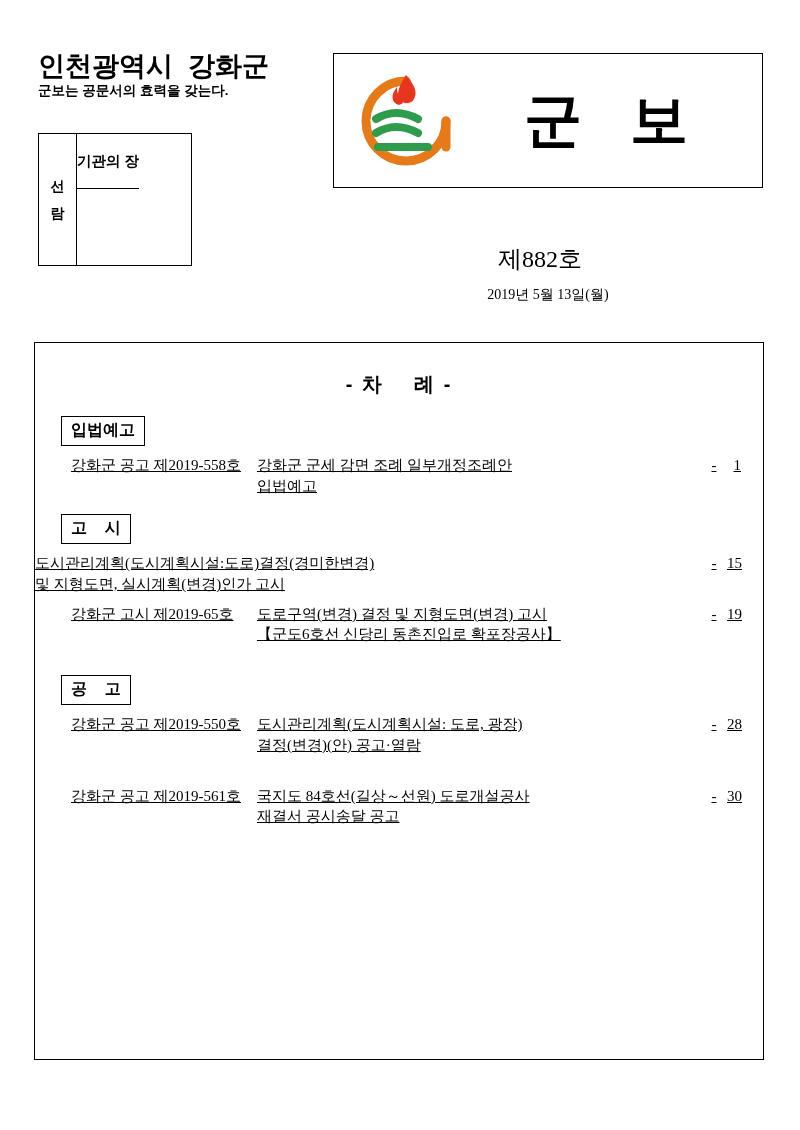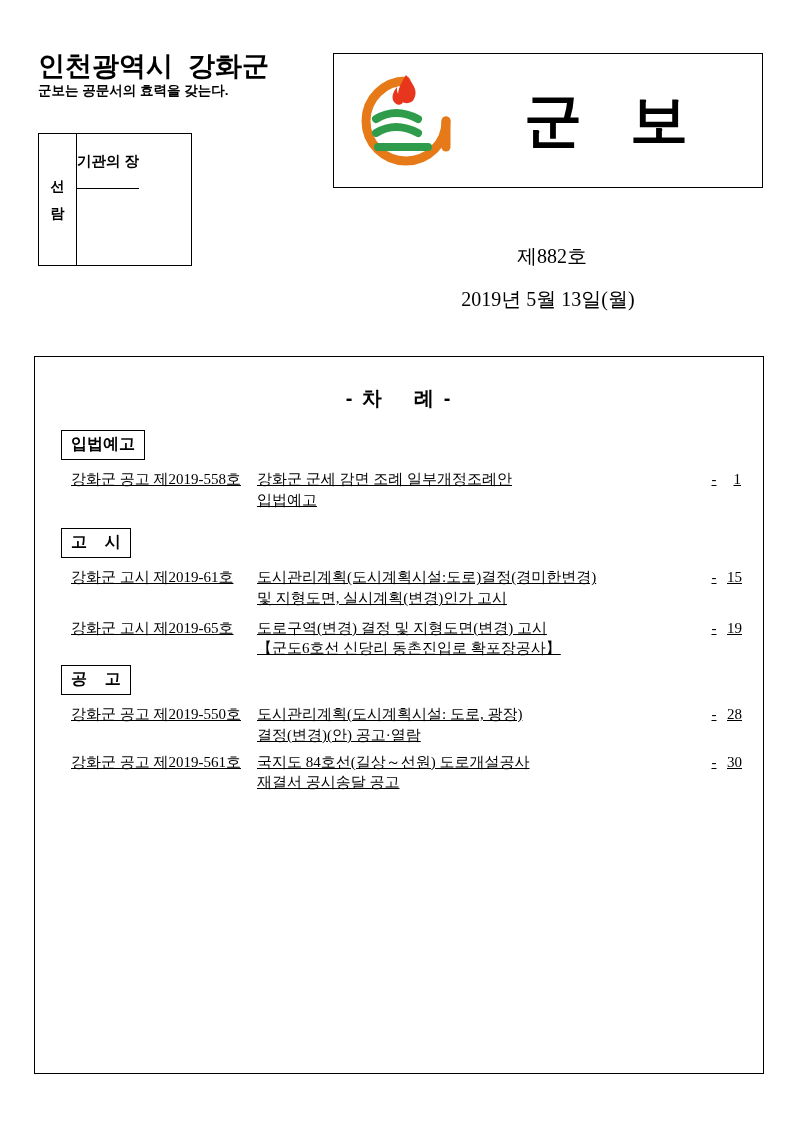--- a/index.html
+++ b/index.html
@@ -107,43 +107,43 @@
     font-weight: bold;
     font-size: 58px;
     letter-spacing: 48px;
     padding-left: 46px;
     padding-right: 4px;
     box-sizing: border-box;
   }
 
   .issue-no {
     position: absolute;
-    left: 337px;
+    left: 325px;
     top: 243px;
     width: 430px;
     text-align: center;
-    font-size: 20px;
+    font-size: 24px;
     font-family: "Liberation Serif", serif;
   }
   .issue-date {
     position: absolute;
     left: 333px;
     top: 286px;
     width: 430px;
     text-align: center;
-    font-size: 20px;
+    font-size: 14px;
     font-family: "Liberation Serif", serif;
     white-space: pre;
   }
 
   
   .toc-frame {
     position: absolute;
     left: 34px;
-    top: 356px;
+    top: 342px;
     width: 730px;
     height: 718px;
     border: 1px solid #000;
     box-sizing: border-box;
   }
   .toc-heading {
     text-align: center;
     font-size: 20px;
     font-family: "Liberation Sans", sans-serif;
     font-weight: bold;
@@ -191,21 +191,21 @@
     flex: none;
     text-align: center;
   }
   .entry-page {
     width: 36px;
     flex: none;
     text-align: right;
     padding-right: 22px;
     box-sizing: border-box;
   }
-  .gap-top { margin-top: 6px; }
+  .gap-top { margin-top: 30px; }
 </style>
 </head>
 <body>
 
 <div class="masthead">
   <div class="city-title">인천광역시  강화군</div>
   <div class="city-sub">군보는 공문서의 효력을 갖는다.</div>
 </div>
 
 <div class="approval-box">
@@ -250,21 +250,20 @@
       <div class="entry-title">강화군 군세 감면 조례 일부개정조례안
 입법예고</div>
       <div class="entry-dash">-</div>
       <div class="entry-page">1</div>
     </div>
   </div>
 
   <div class="section">
     <div class="section-label">고    시</div>
     <div class="entry">
-      <div class="entry-source">강화군 고시 제2019-61호</div>
       <div class="entry-title">도시관리계획(도시계획시설:도로)결정(경미한변경)
 및 지형도면, 실시계획(변경)인가 고시</div>
       <div class="entry-dash">-</div>
       <div class="entry-page">15</div>
     </div>
     <div class="entry">
       <div class="entry-source">강화군 고시 제2019-65호</div>
       <div class="entry-title">도로구역(변경) 결정 및 지형도면(변경) 고시
 【군도6호선 신당리 동촌진입로 확포장공사】</div>
       <div class="entry-dash">-</div>

